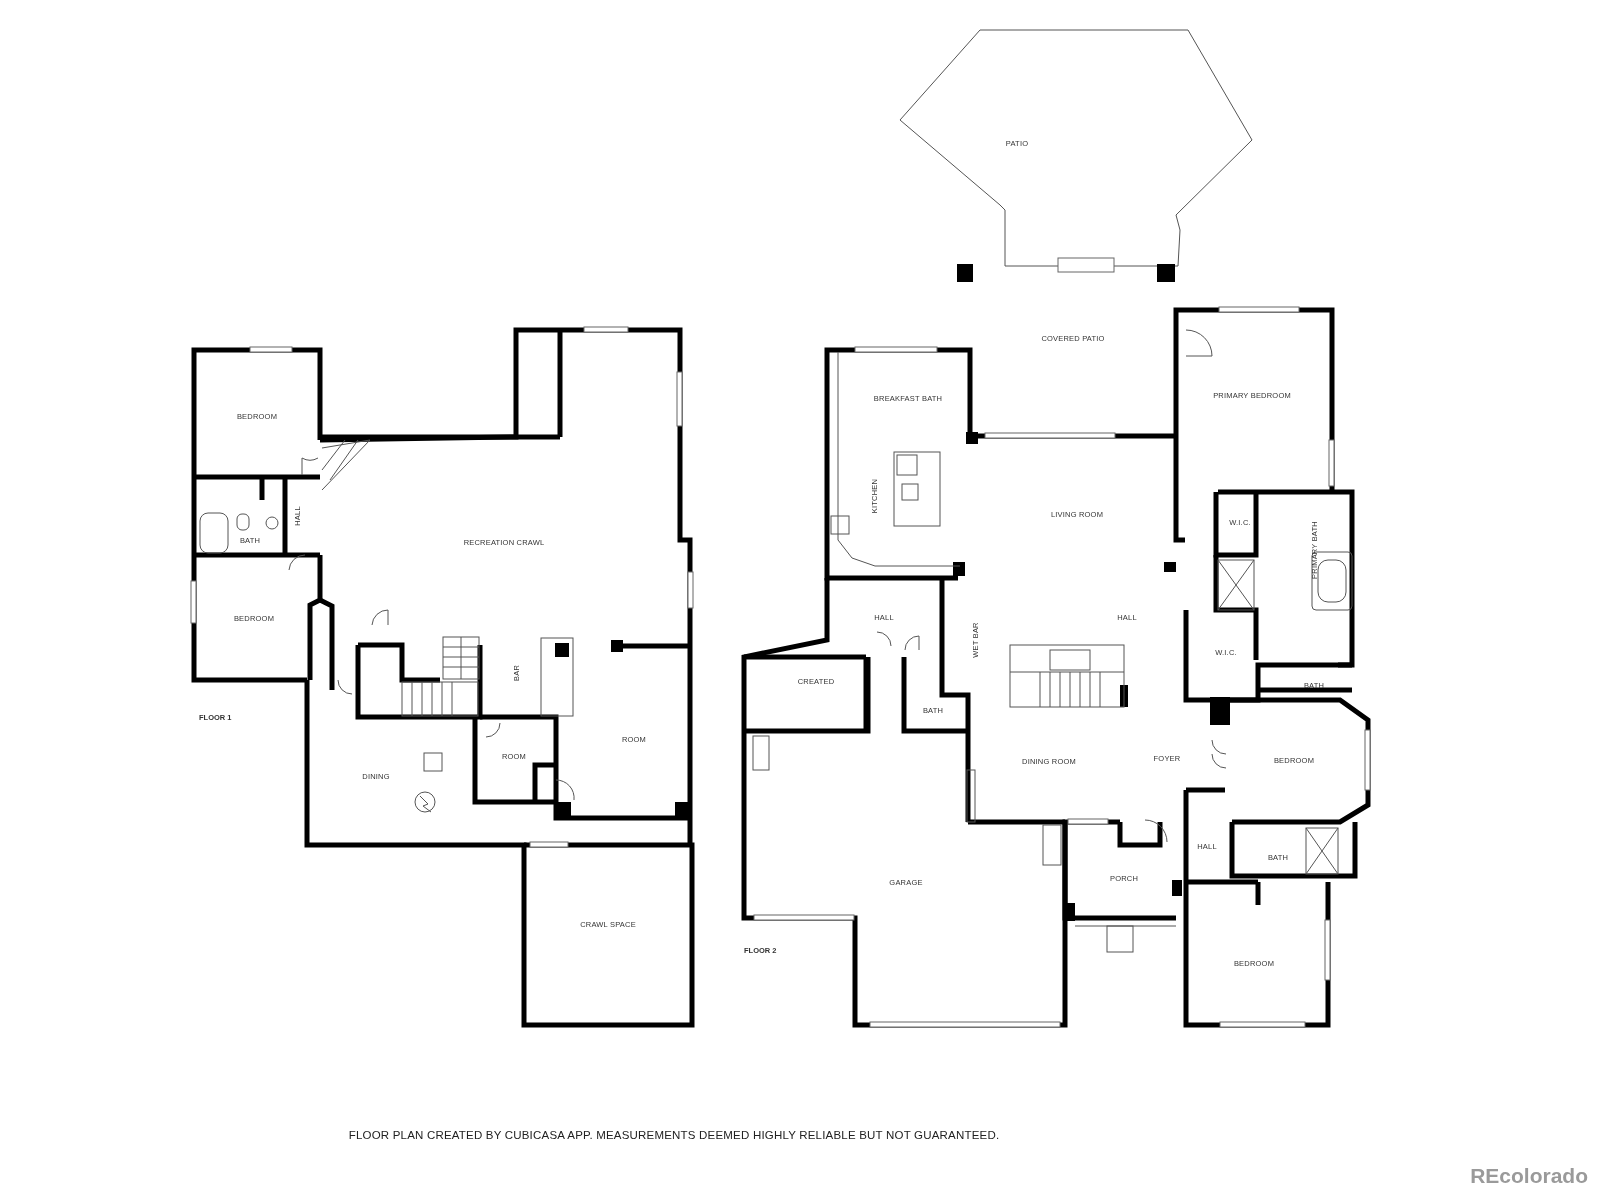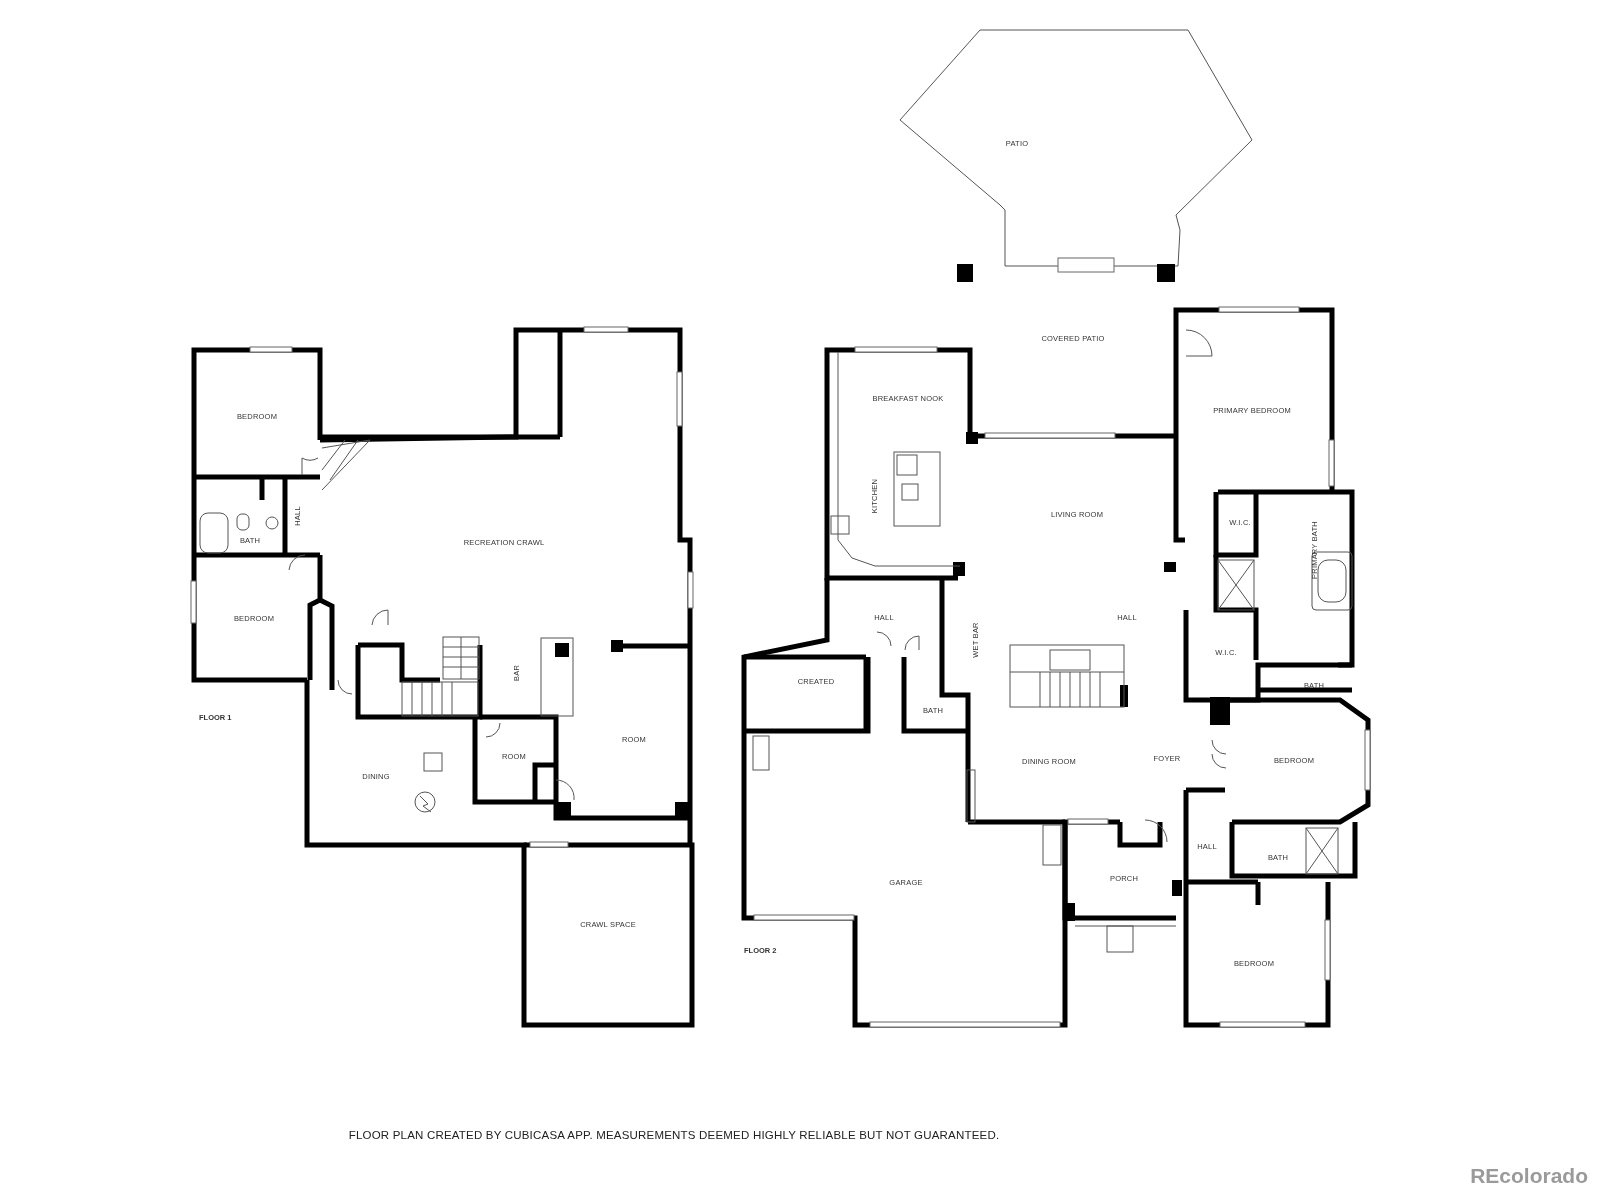--- a/index.html
+++ b/index.html
@@ -211,22 +211,22 @@
   <div class="lbl v" style="left:516px;top:673px">BAR</div>
   <div class="lbl" style="left:634px;top:739px">ROOM</div>
   <div class="lbl" style="left:514px;top:756px">ROOM</div>
   <div class="lbl" style="left:376px;top:776px">DINING</div>
   <div class="lbl" style="left:608px;top:924px">CRAWL SPACE</div>
 </div>
 
 <div>
   <div class="lbl" style="left:1017px;top:143px">PATIO</div>
   <div class="lbl" style="left:1073px;top:338px">COVERED PATIO</div>
-  <div class="lbl" style="left:908px;top:398px">BREAKFAST NOOK</div>
-  <div class="lbl" style="left:1252px;top:410px">PRIMARY BEDROOM</div>
+  <div class="lbl" style="left:908px;top:398px">BREAKFAST BATH</div>
+  <div class="lbl" style="left:1252px;top:395px">PRIMARY BEDROOM</div>
   <div class="lbl v" style="left:874px;top:496px">KITCHEN</div>
   <div class="lbl" style="left:1077px;top:514px">LIVING ROOM</div>
   <div class="lbl" style="left:1240px;top:522px">W.I.C.</div>
   <div class="lbl v" style="left:1314px;top:550px">PRIMARY BATH</div>
   <div class="lbl" style="left:884px;top:617px">HALL</div>
   <div class="lbl v" style="left:975px;top:640px">WET BAR</div>
   <div class="lbl" style="left:1127px;top:617px">HALL</div>
   <div class="lbl" style="left:1226px;top:652px">W.I.C.</div>
   <div class="lbl" style="left:816px;top:681px">CREATED</div>
   <div class="lbl" style="left:933px;top:710px">BATH</div>

